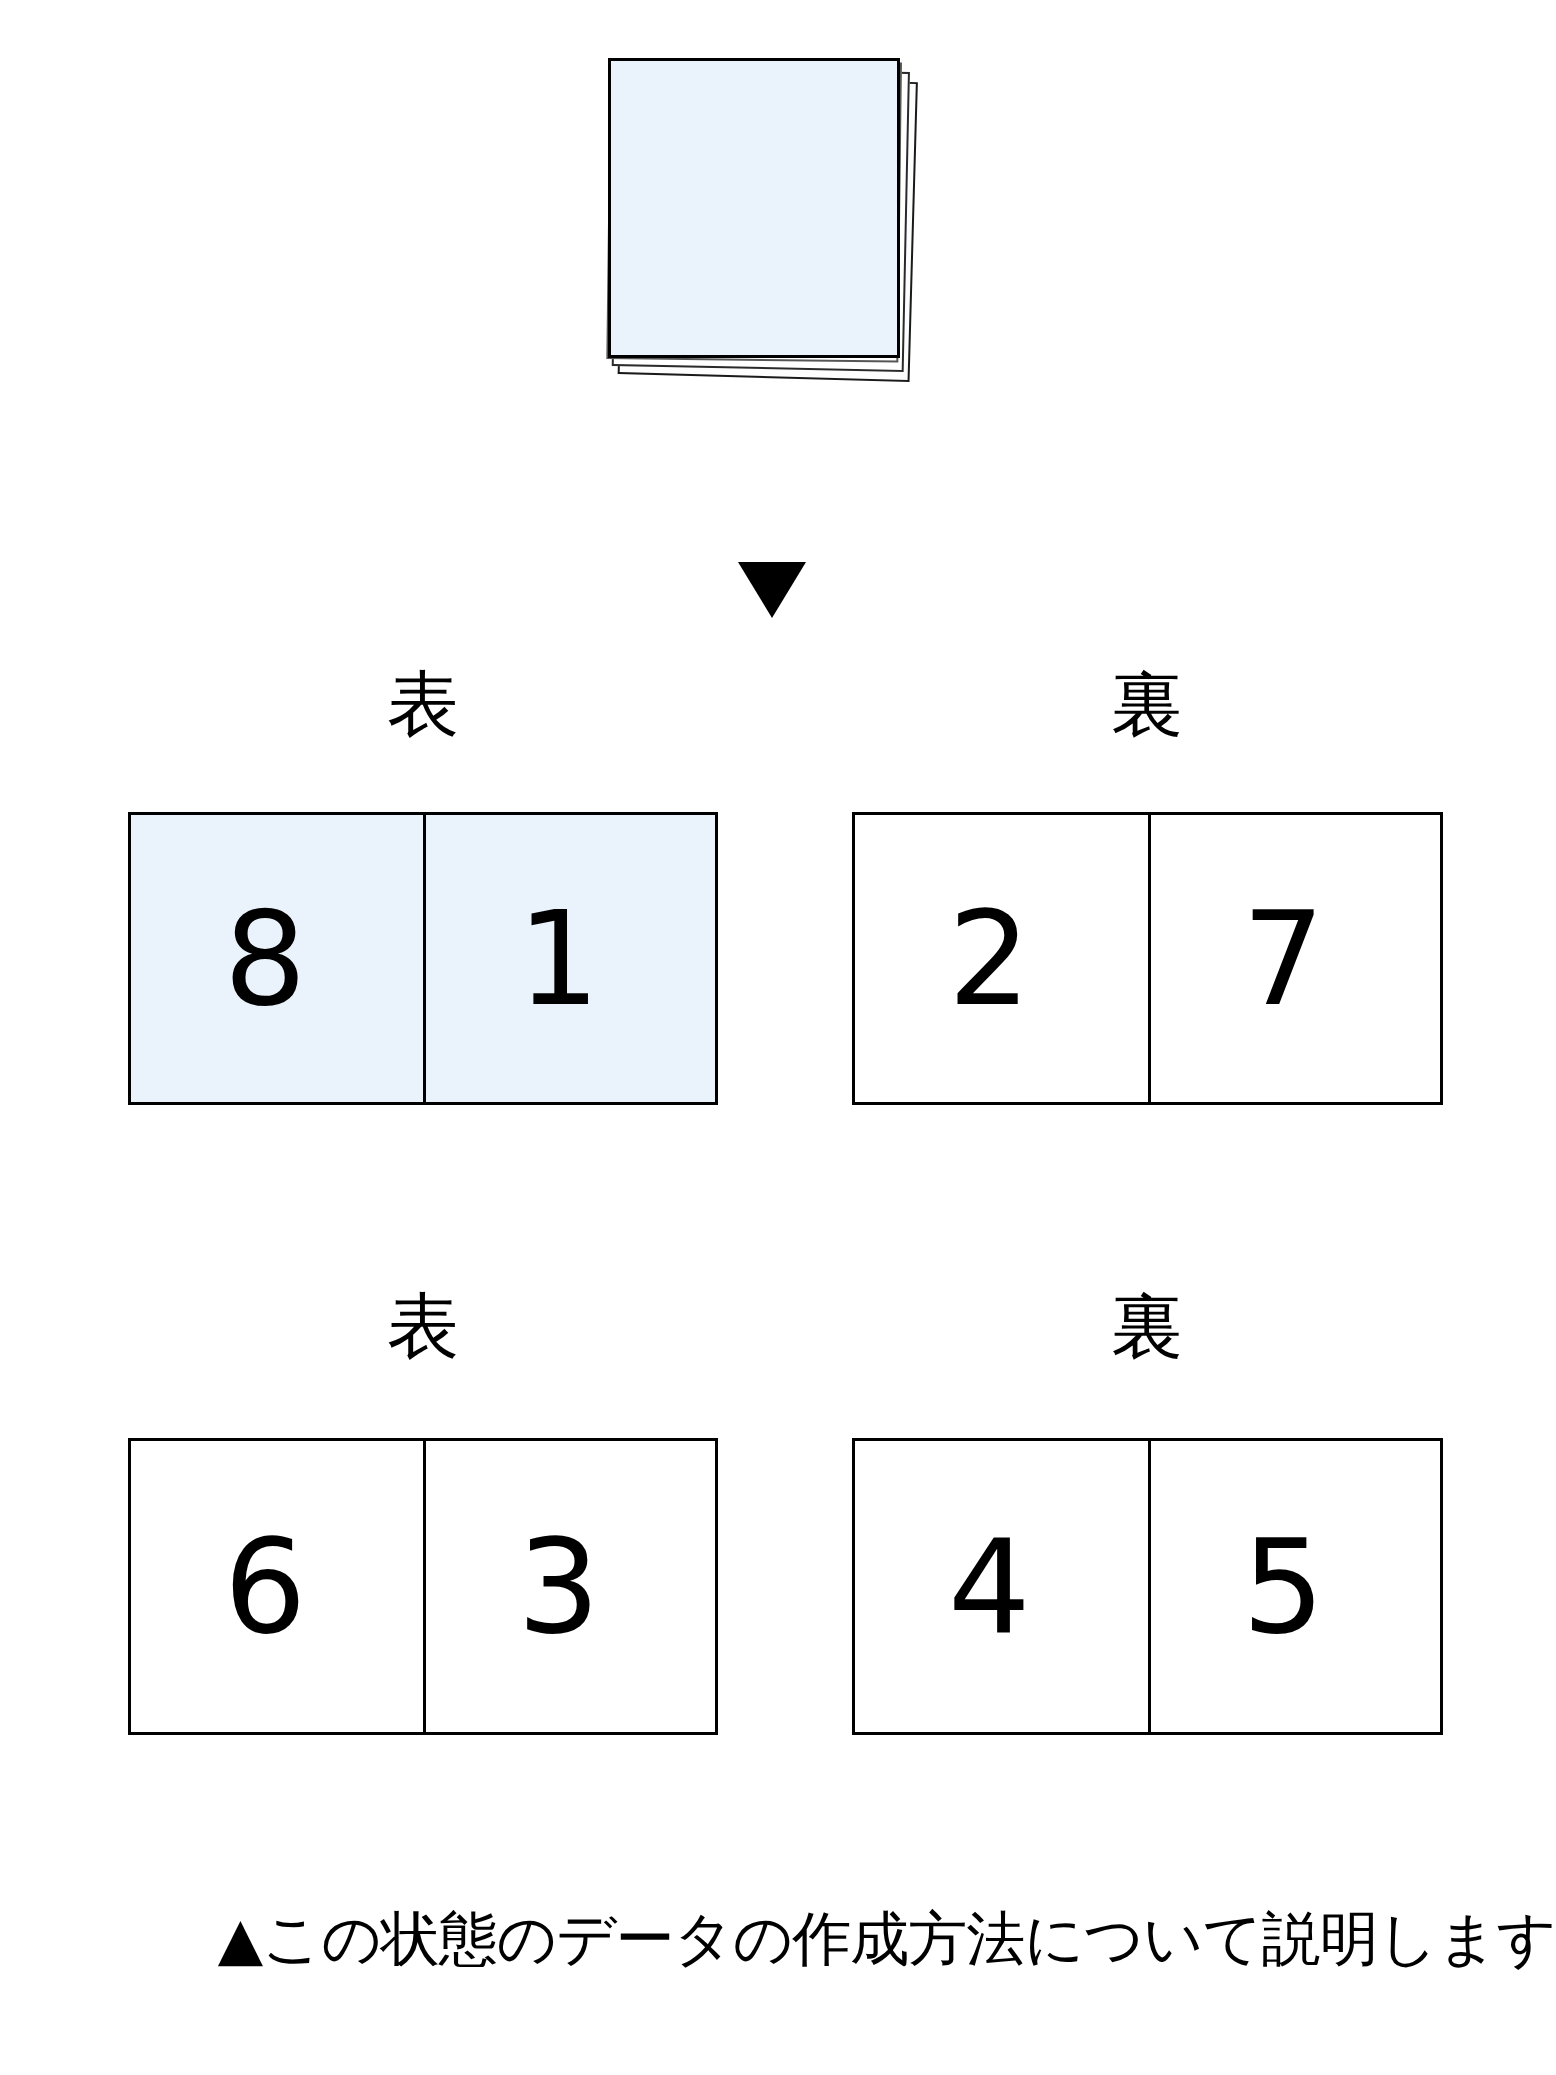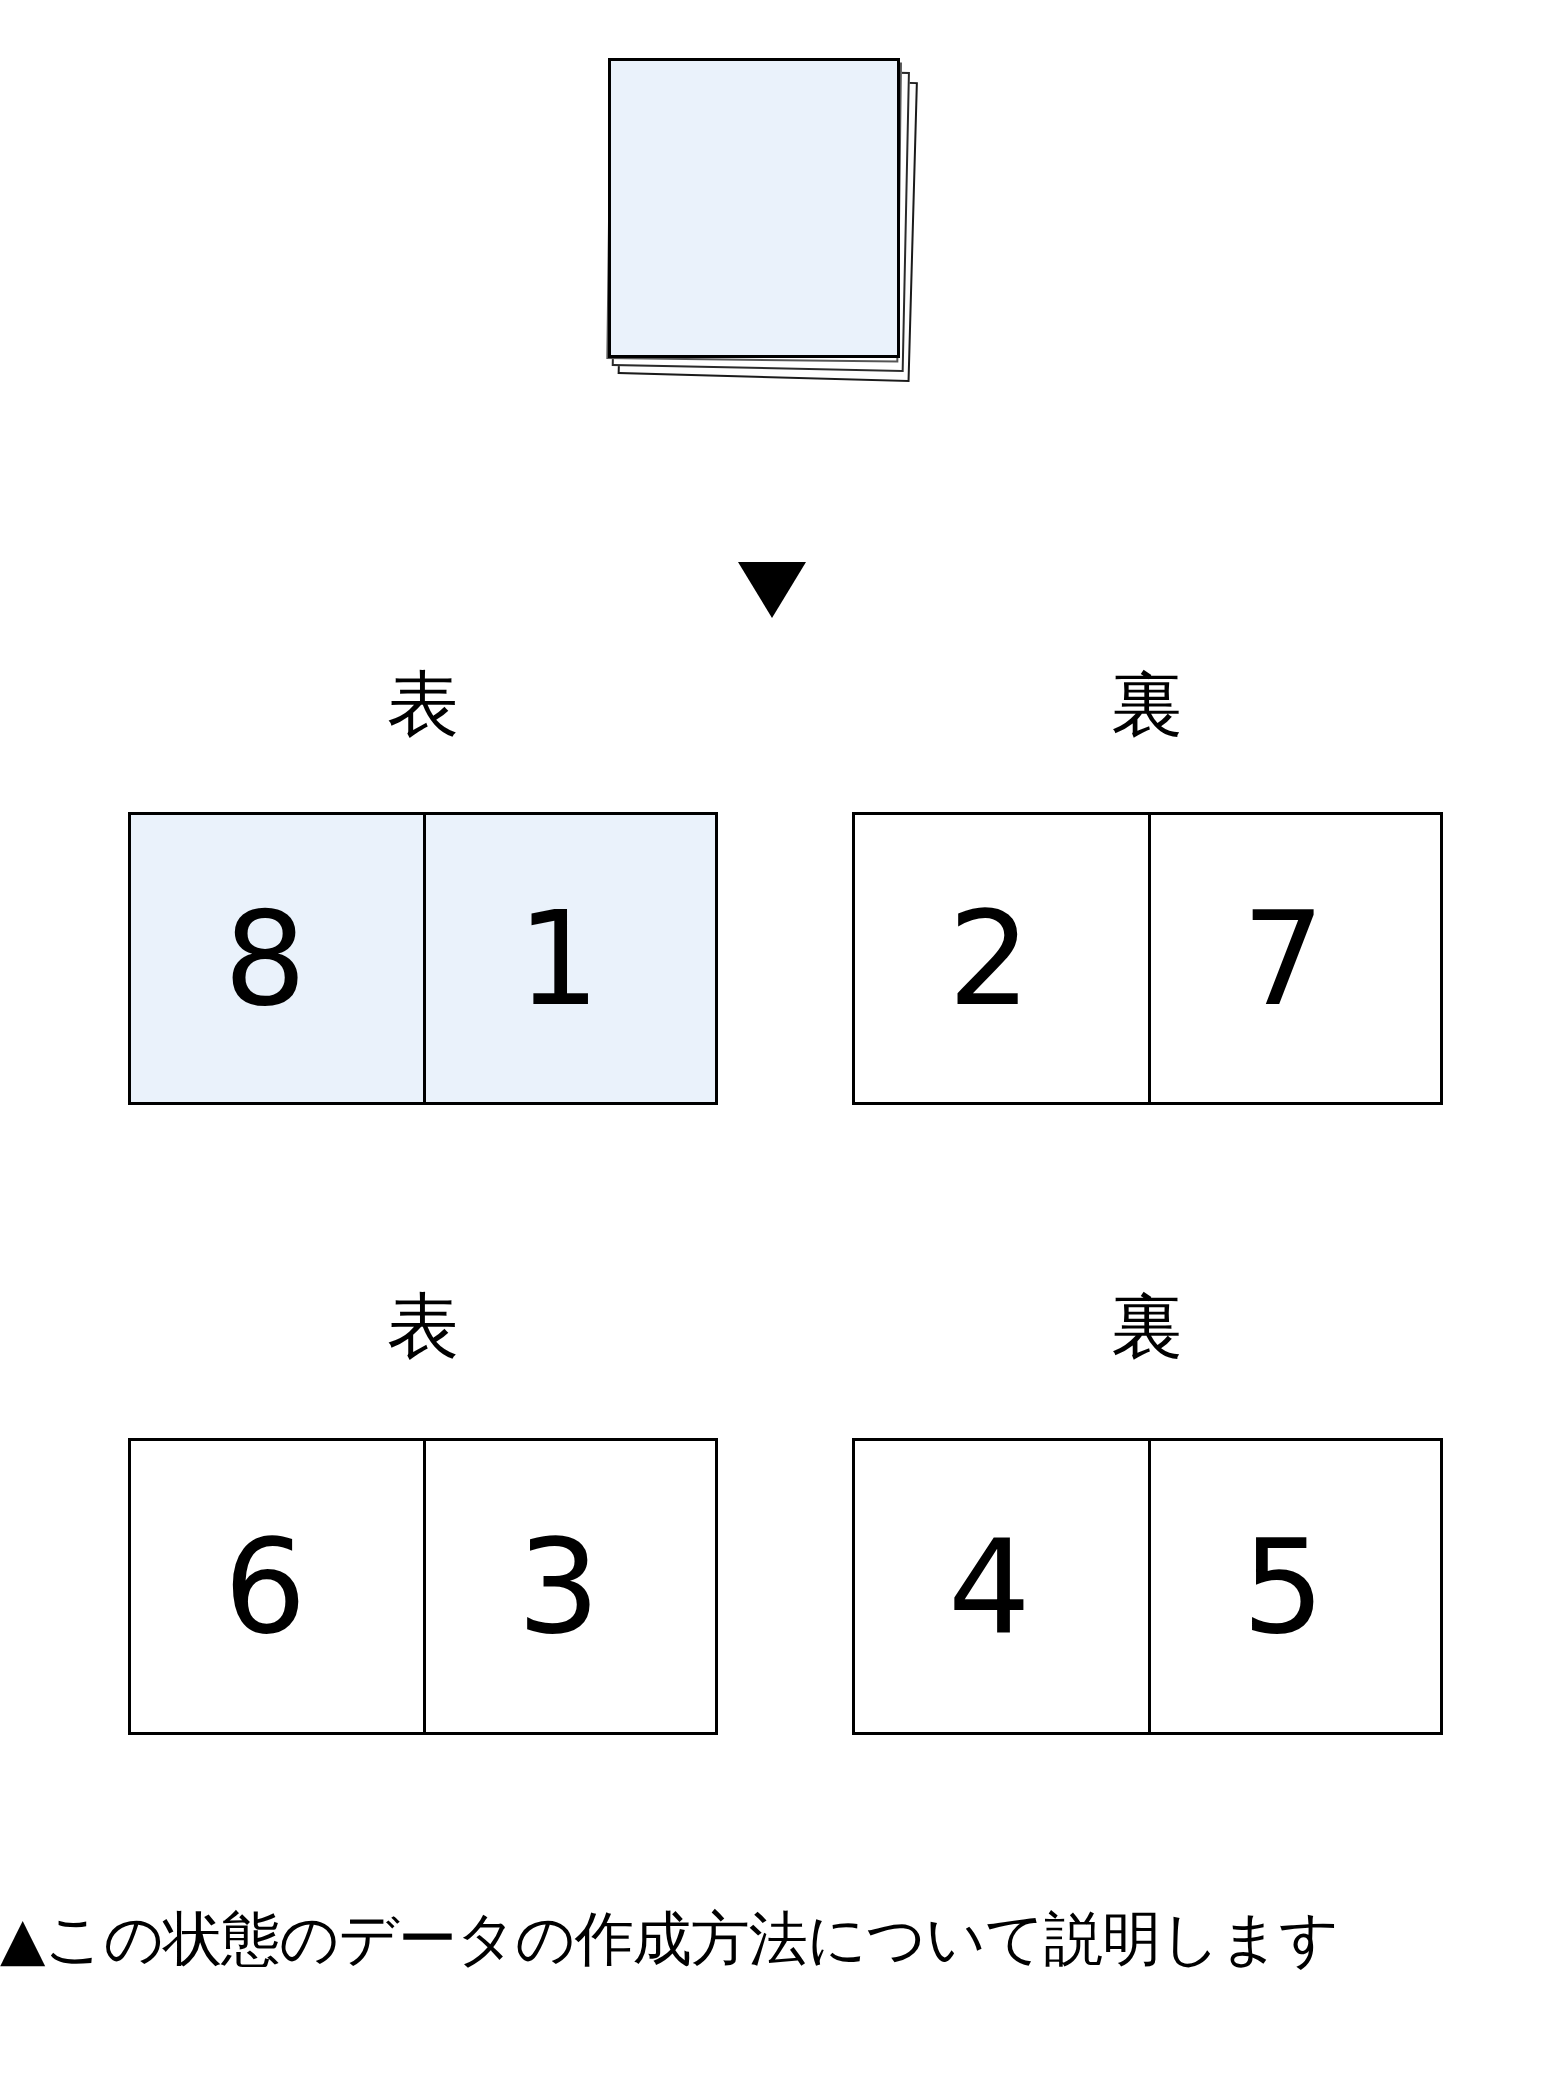--- a/index.html
+++ b/index.html
@@ -135,21 +135,21 @@
   .spread-r1-right { left: 852px;  top: 812px;  width: 591px; height: 293px; }
   .spread-r2-left  { left: 128px;  top: 1438px; width: 590px; height: 297px; }
   .spread-r2-right { left: 852px;  top: 1438px; width: 591px; height: 297px; }
 
   
   .caption {
     position: absolute;
     left: 0;
     top: 1902px;
     width: 1556px;
-    text-align: left;
+    text-align: right;
     font-family: "DejaVu Sans", "Liberation Sans", sans-serif;
     font-size: 59px;
     line-height: 1.25;
     letter-spacing: -1px;
     color: #000000;
     white-space: nowrap;
   }
 </style>
 </head>
 <body>

